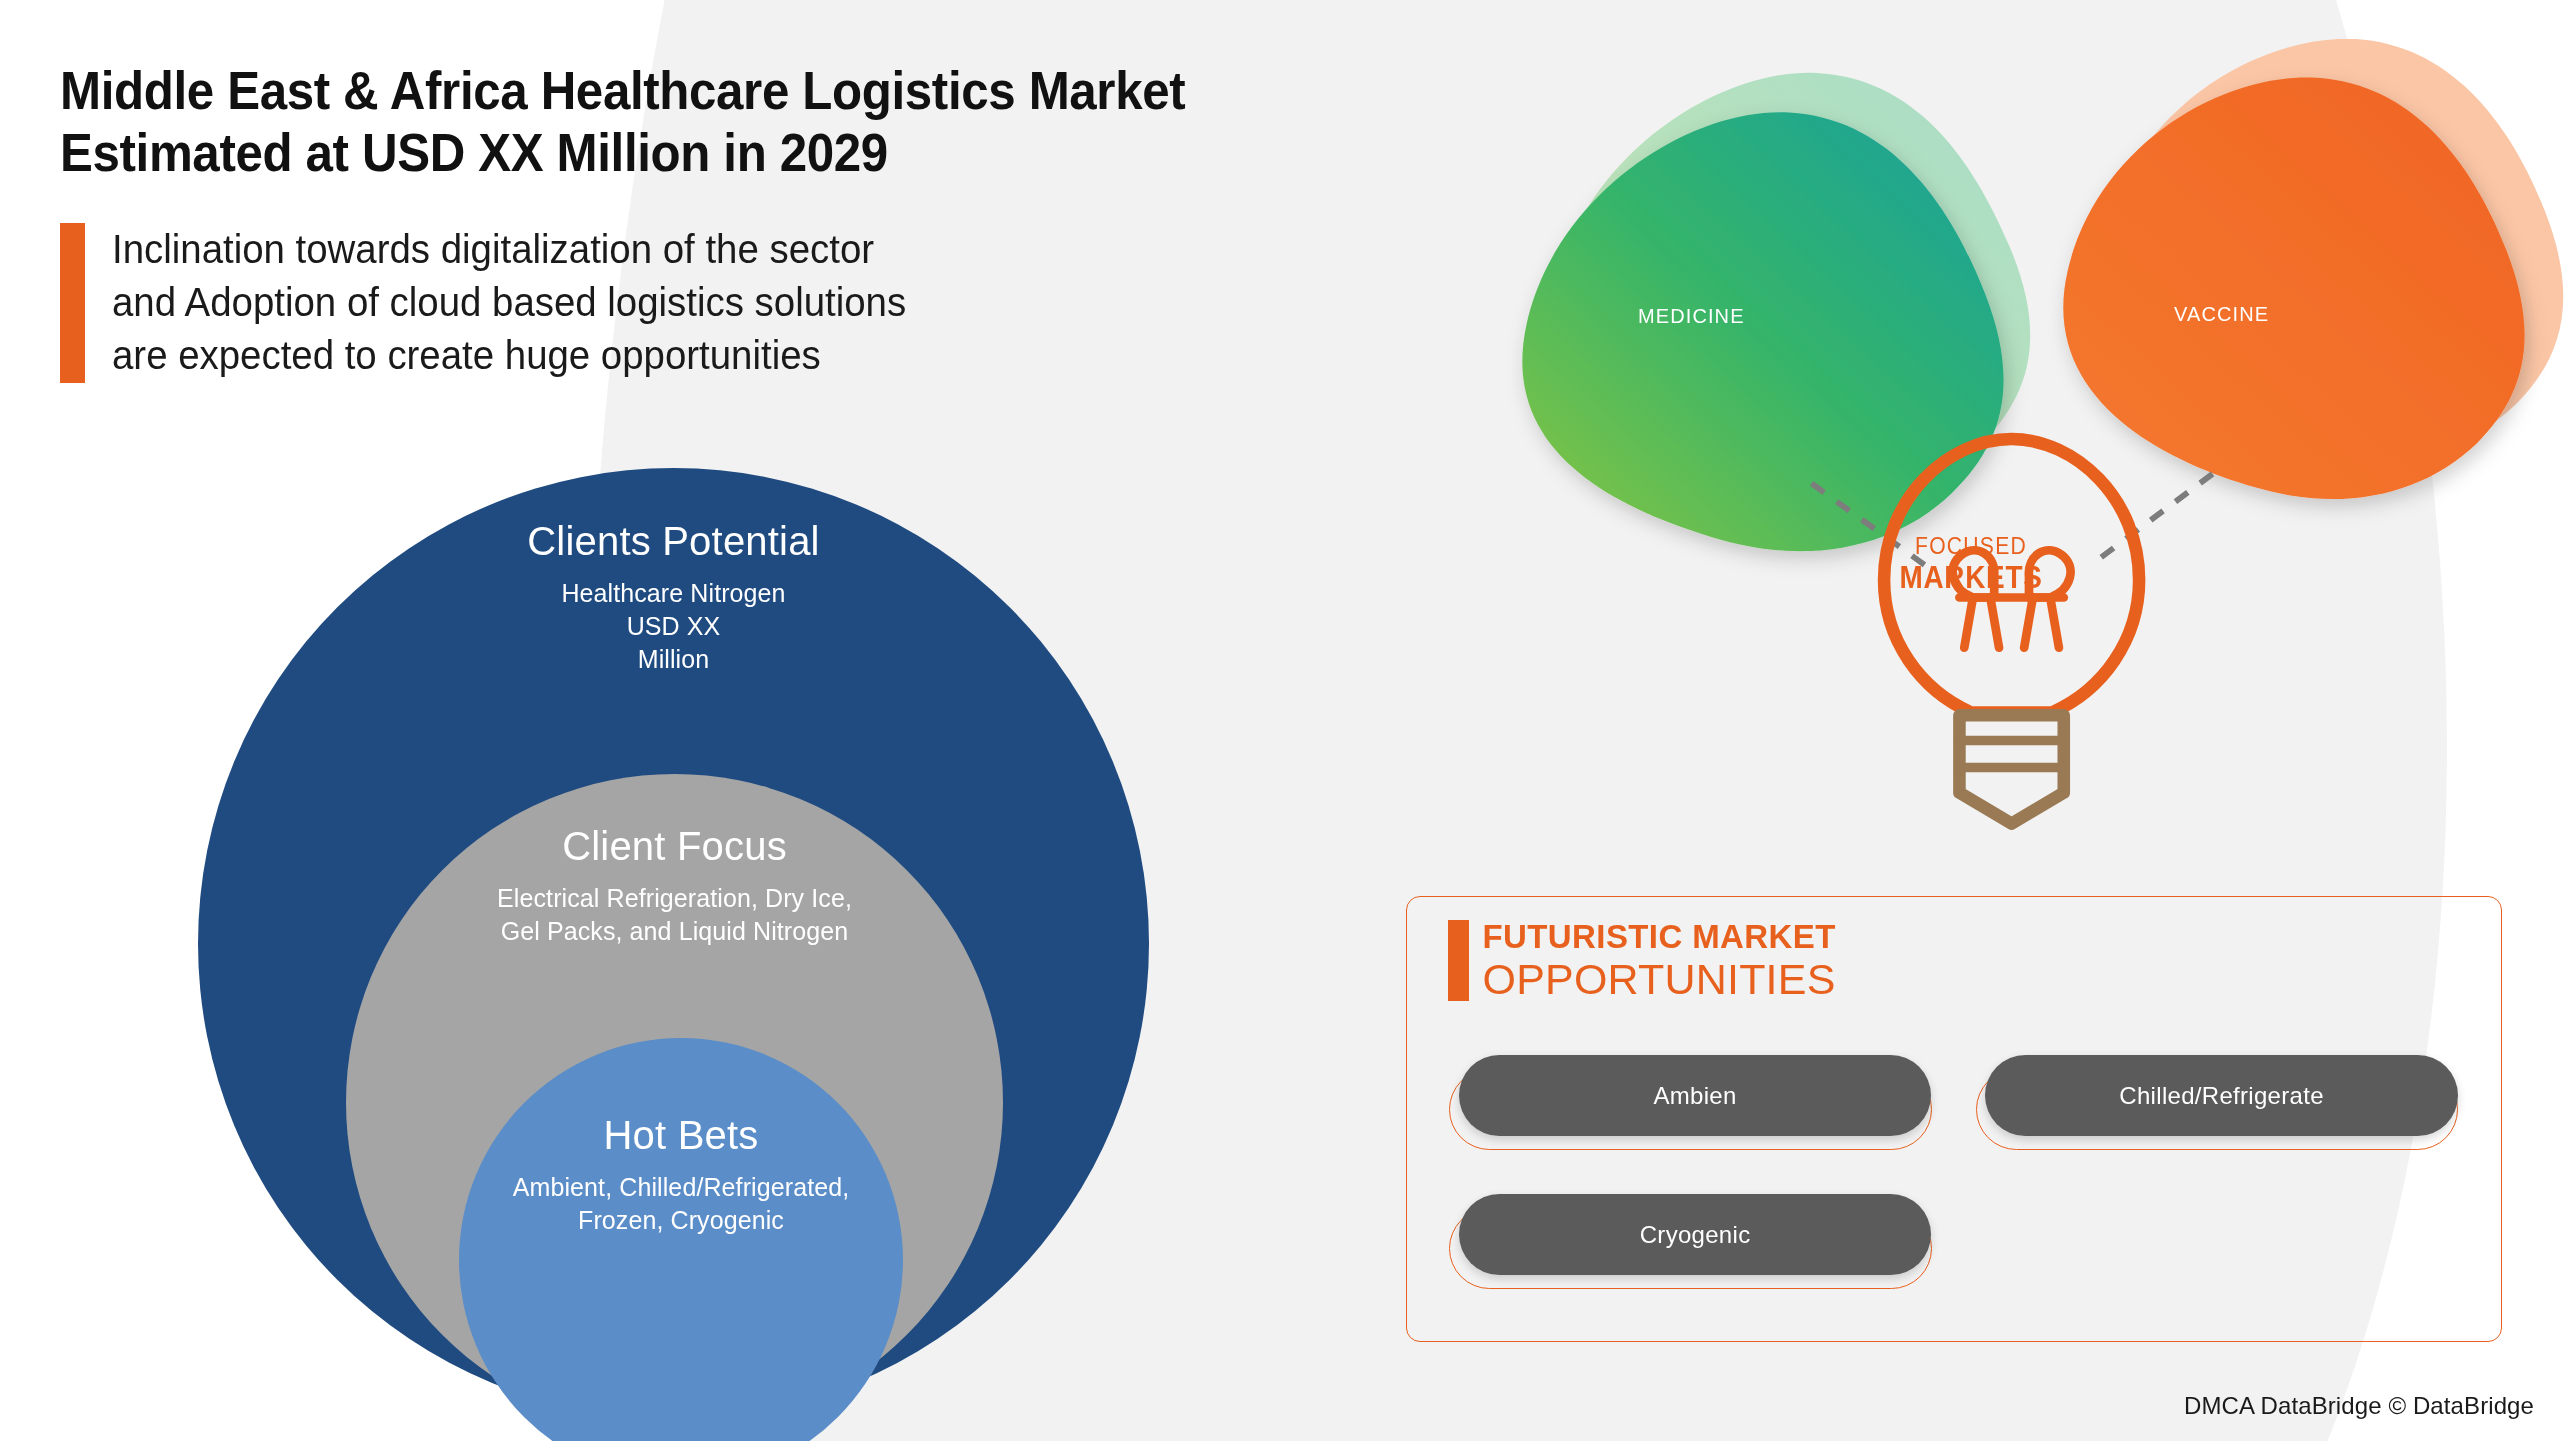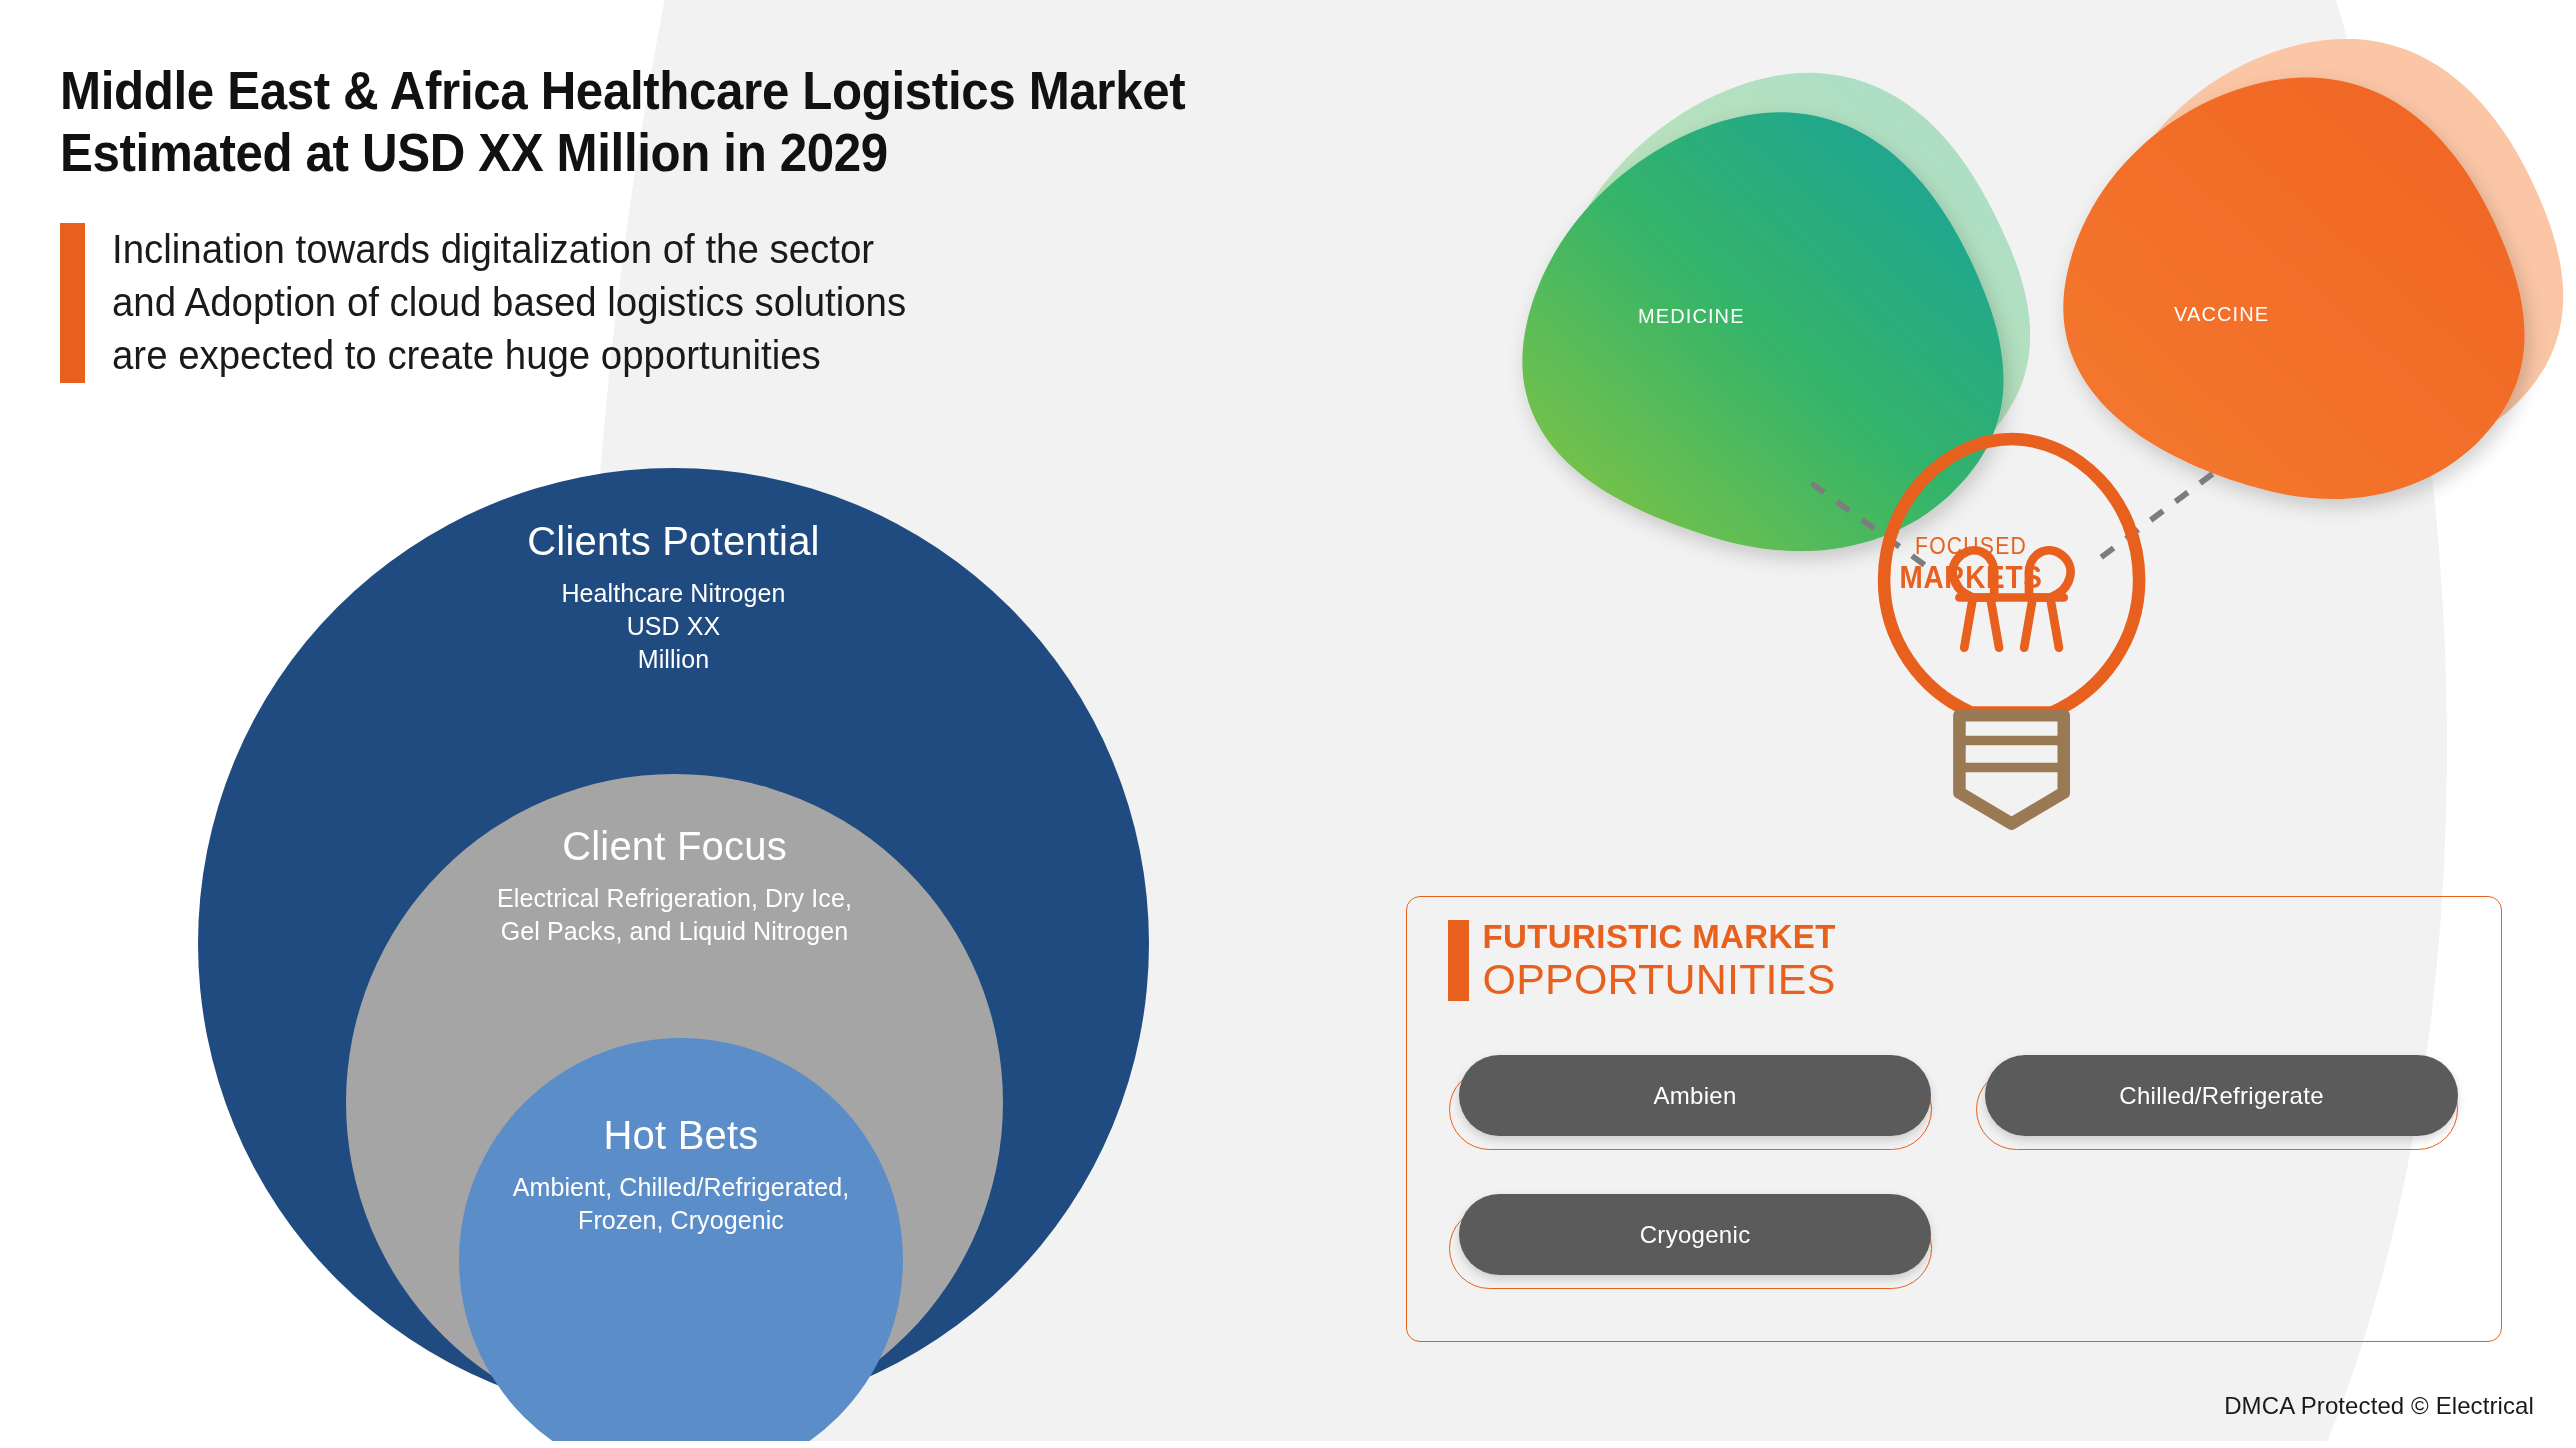--- a/index.html
+++ b/index.html
@@ -428,16 +428,16 @@
       </div>
       <div class="pill-wrap">
         <div class="pill-outline"></div>
         <div class="pill">
           <span>Cryogenic</span>
         </div>
       </div>
     </div>
   </div>
 
-  <div id="footer">DMCA Protected © Electrical</div>
+  <div id="footer">DMCA DataBridge © DataBridge</div>
 
 </div>
 
 
 </body></html>

